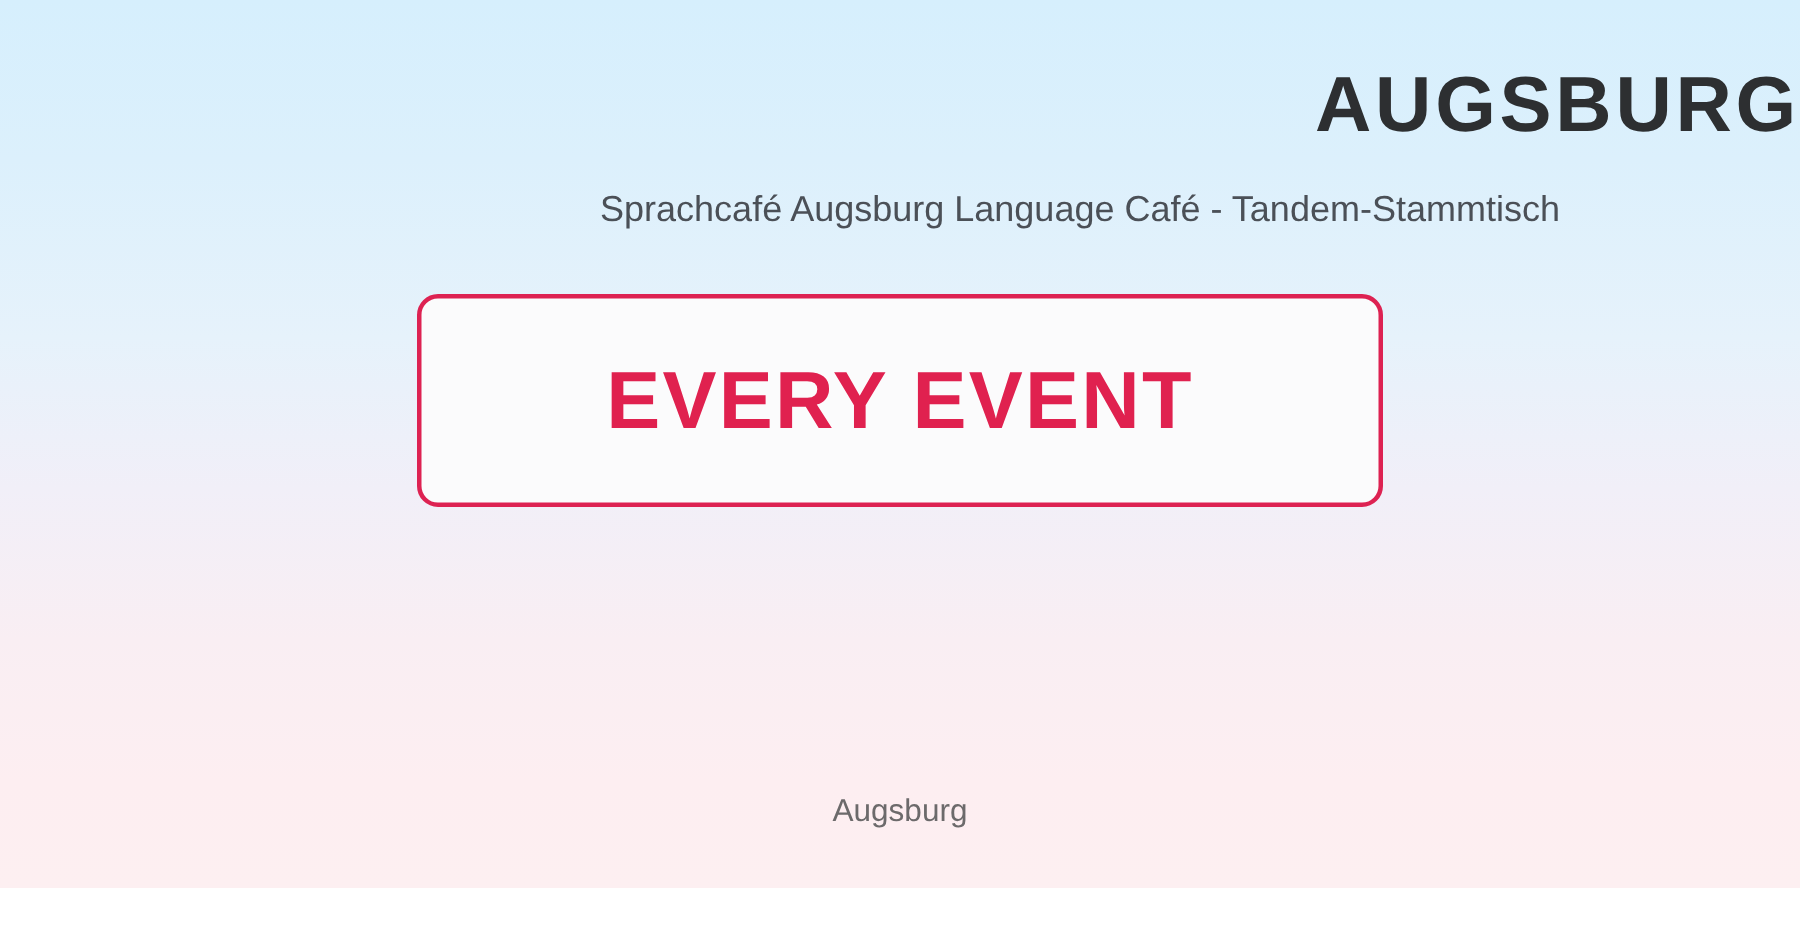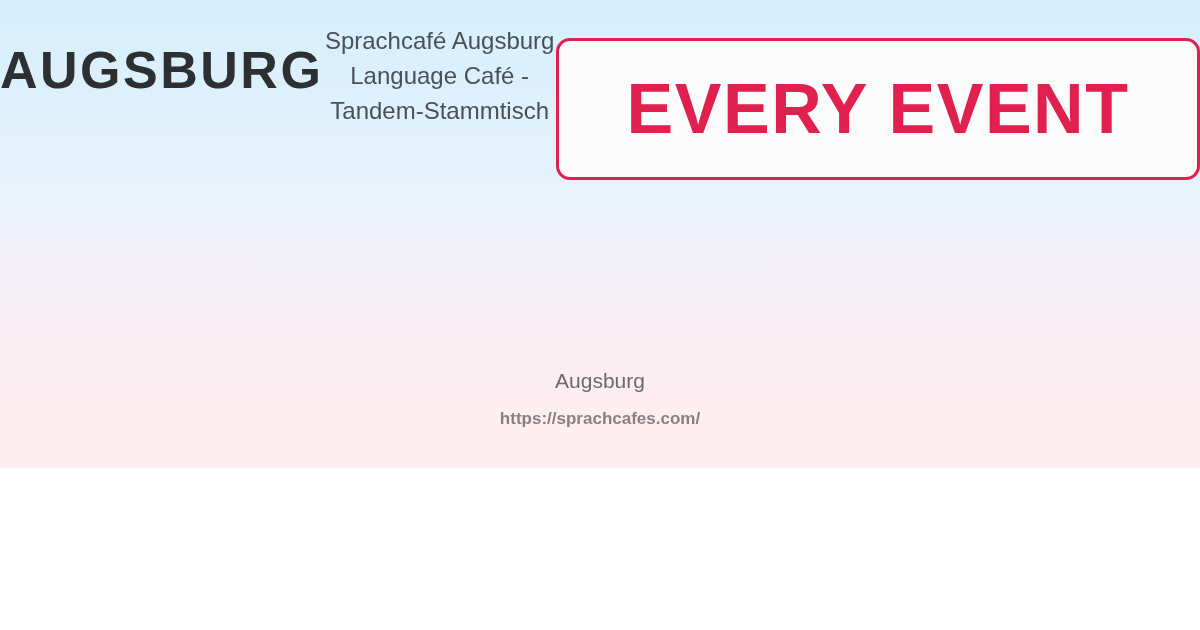--- a/index.html
+++ b/index.html
@@ -10,35 +10,35 @@
   body {
     width: 1200px;
     height: 630px;
     overflow: hidden;
     font-family: "Liberation Sans", sans-serif;
   }
 
   #card {
     position: relative;
     width: 1200px;
-    height: 468px;
+    height: 592px;
     box-sizing: border-box;
     background: linear-gradient(
       180deg,
       #d6effd 0%,
       #dcf0fc 18%,
       #e6f2fb 38%,
       #f1eff8 55%,
       #f9eef3 72%,
       #fdeef1 88%,
       #fdeff1 100%
     );
     display: flex;
-    flex-direction: row;
-    align-items: flex-start;
+    flex-direction: column;
+    align-items: flex-end;
   }
 
   
   .city-title {
     margin: 0;
     padding-top: 42px;
     font-size: 52px;
     font-weight: 700;
     letter-spacing: 2.5px;
     color: #2d2f31;
@@ -71,21 +71,21 @@
     box-sizing: border-box;
     border: 3px solid #dd2252;
     border-radius: 14px;
     background: #fbfbfc;
     display: flex;
     align-items: center;
     justify-content: center;
   }
 
   .every-event-badge .badge-text {
-    font-size: 70px;
+    font-size: 54px;
     font-weight: 700;
     letter-spacing: 1.5px;
     color: #e0214f;
     line-height: 1;
     white-space: nowrap;
   }
 
   
   .footer {
     position: absolute;
@@ -122,16 +122,15 @@
   <p class="event-subtitle">Sprachcafé Augsburg Language Café - Tandem-Stammtisch</p>
 
   <div class="badge-wrap">
     <div class="every-event-badge">
       <span class="badge-text">EVERY EVENT</span>
     </div>
   </div>
 
   <div class="footer">
     <div class="footer-location">Augsburg</div>
-    <div class="footer-url">https://sprachcafes.com/</div>
   </div>
 
 </div>
 
 </body></html>

